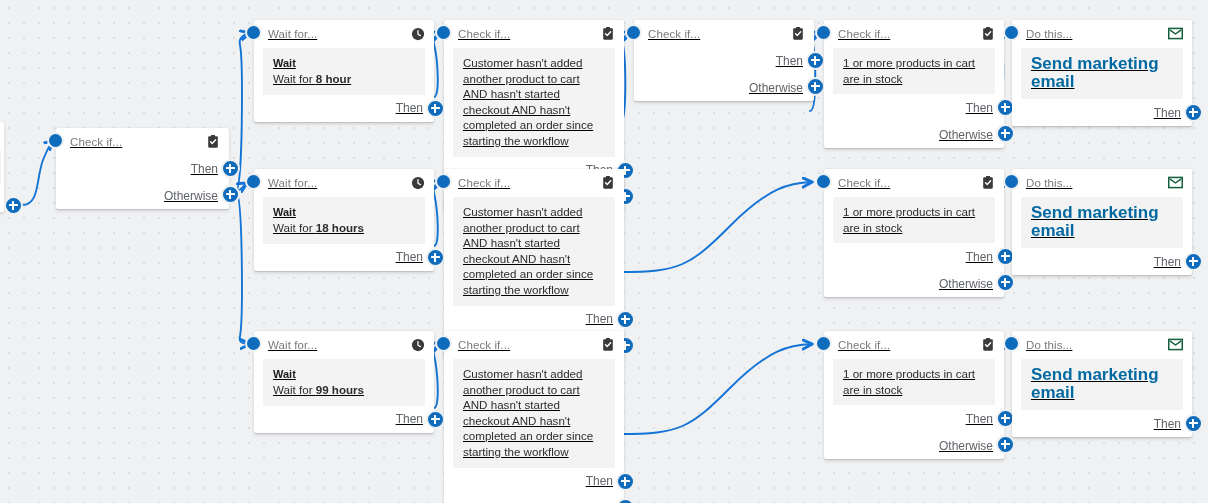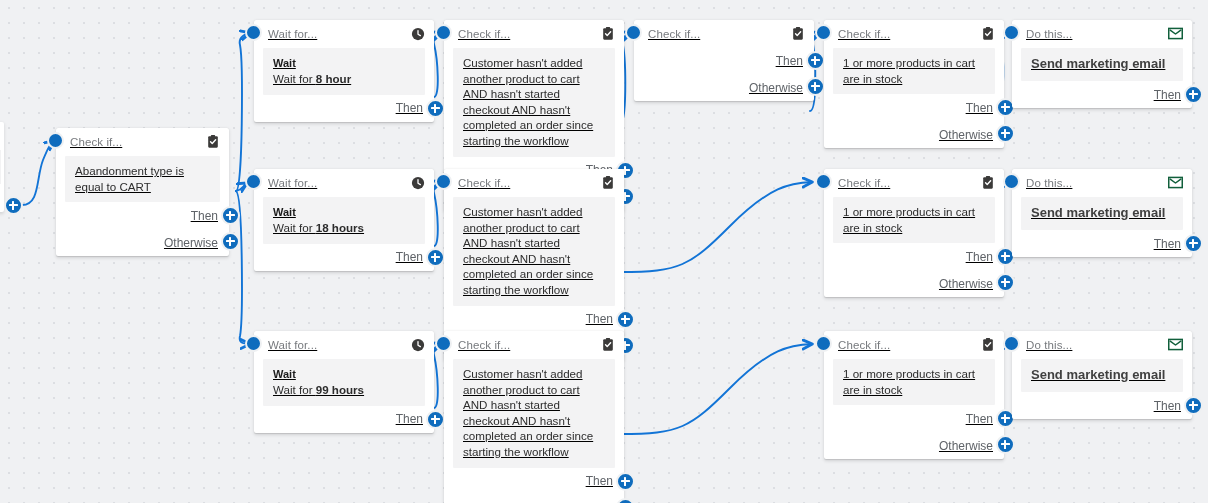--- a/index.html
+++ b/index.html
@@ -77,23 +77,23 @@
     color: #1b1b1b;
     line-height: 16px;
   }
   .body-text {
     font-size: 11.6px;
     color: #2d2d2d;
     line-height: 15.6px;
   }
   .body-text b { font-weight: bold; }
   .body-strong {
-    font-size: 13px;
+    font-size: 17px;
     font-weight: bold;
-    color: #404040;
+    color: #0369a1;
     line-height: 18px;
   }
   .port-row {
     height: 27px;
     display: flex;
     align-items: center;
     justify-content: flex-end;
     padding-right: 11px;
     box-sizing: border-box;
     position: relative;
@@ -195,23 +195,20 @@
   <div class="node-header">
     <span class="node-kind">Check if...</span>
     <span class="node-icon">
       <svg width="14" height="15" viewBox="0 0 16 16">
           <rect x="2.5" y="2" width="11" height="13" rx="1.2" fill="#3b3a39"></rect>
           <rect x="5.6" y="0.6" width="4.8" height="2.6" rx="0.8" fill="#3b3a39"></rect>
           <path d="M5.2 8.4 L7.1 10.3 L11 6" stroke="#ffffff" stroke-width="1.6" fill="none" stroke-linecap="round" stroke-linejoin="round"></path>
         </svg>
     </span>
   </div>
-  <div class="node-body">
-    <div class="body-text">Abandonment type is equal to CART</div>
-  </div>
   <div class="port-row">
     <span class="port-label">Then</span>
     <span class="plus" style="top:4px;"></span>
   </div>
   <div class="port-row">
     <span class="port-label">Otherwise</span>
     <span class="plus" style="top:3px;"></span>
   </div>
 </div>
 

